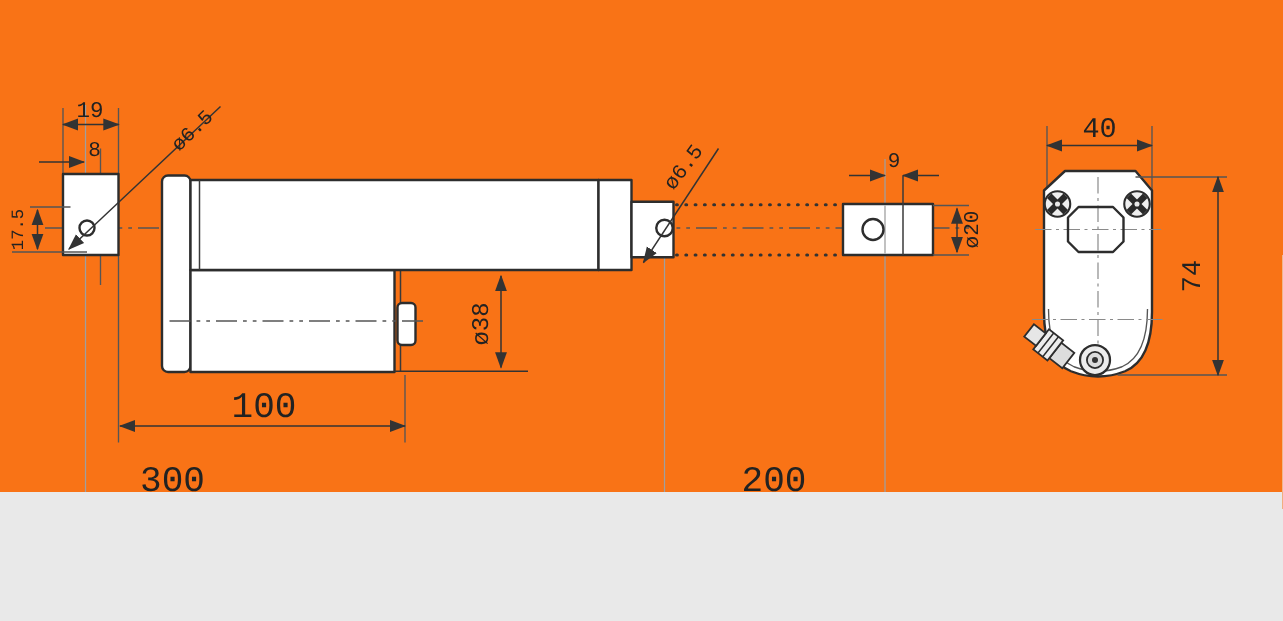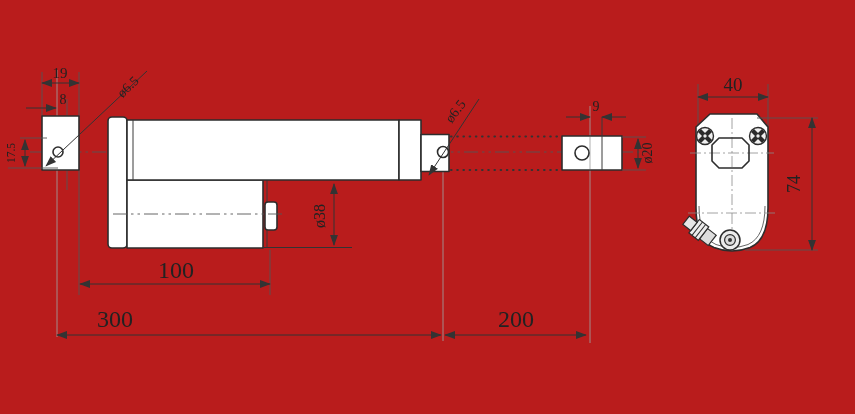--- a/index.html
+++ b/index.html
@@ -1,18 +1,18 @@
 <!DOCTYPE html>
 <html><head>
 <meta charset="utf-8">
 <style>
   html,body{margin:0;padding:0;background:#e9e9e9;}
   .stage{
-    width:855px;height:414px;background:#b91c1c;position:relative;overflow:hidden;
-    font-family:Liberation Serif, serif;
+    width:855px;height:328px;background:#f97316;position:relative;overflow:hidden;
+    font-family:Liberation Mono, monospace;
   }
   svg{display:block}
   .outline{stroke:#2d2d2d;fill:#ffffff;stroke-width:1.6;stroke-linejoin:round;}
   .outline-nf{stroke:#2d2d2d;fill:none;stroke-width:1.6;stroke-linejoin:round;}
   .thin{stroke:#3a3a3a;stroke-width:1;fill:none;}
   .dim{stroke:#333;stroke-width:1;fill:none;}
   .ext{stroke:#9f9f9f;stroke-width:.85;fill:none;}
   .ext2{stroke:#555;stroke-width:.9;fill:none;}
   .cl{stroke:#555;stroke-width:.9;fill:none;stroke-dasharray:14 4 2.5 4 2.5 4;}
   .clg{stroke:#8a8a8a;stroke-width:.8;fill:none;stroke-dasharray:11 3 2 3;}

